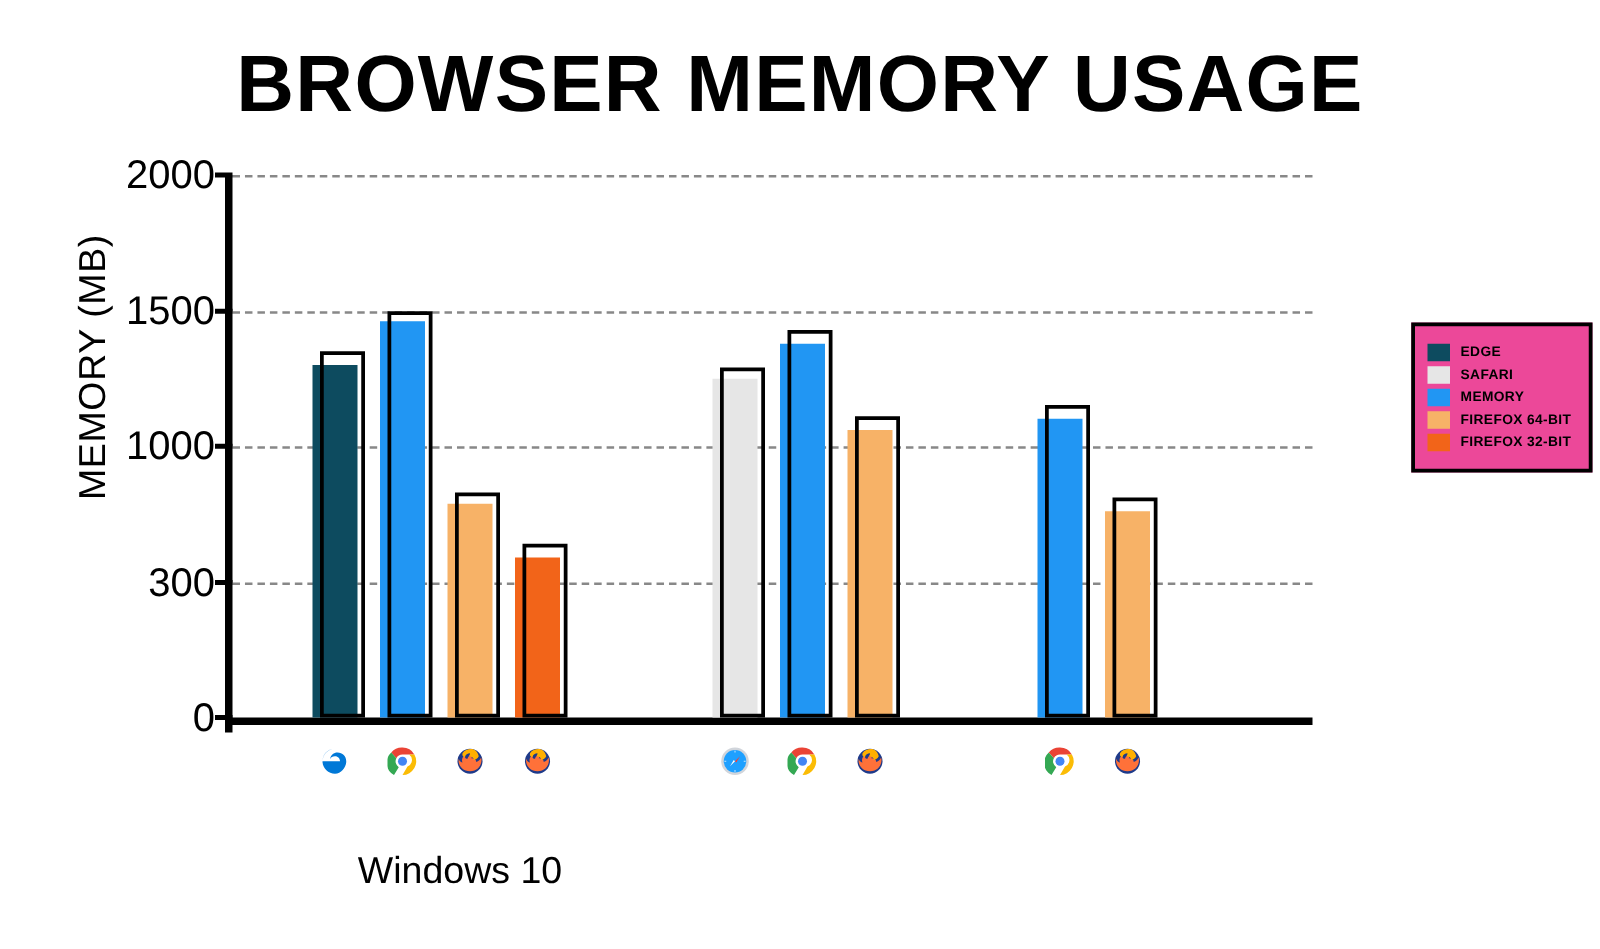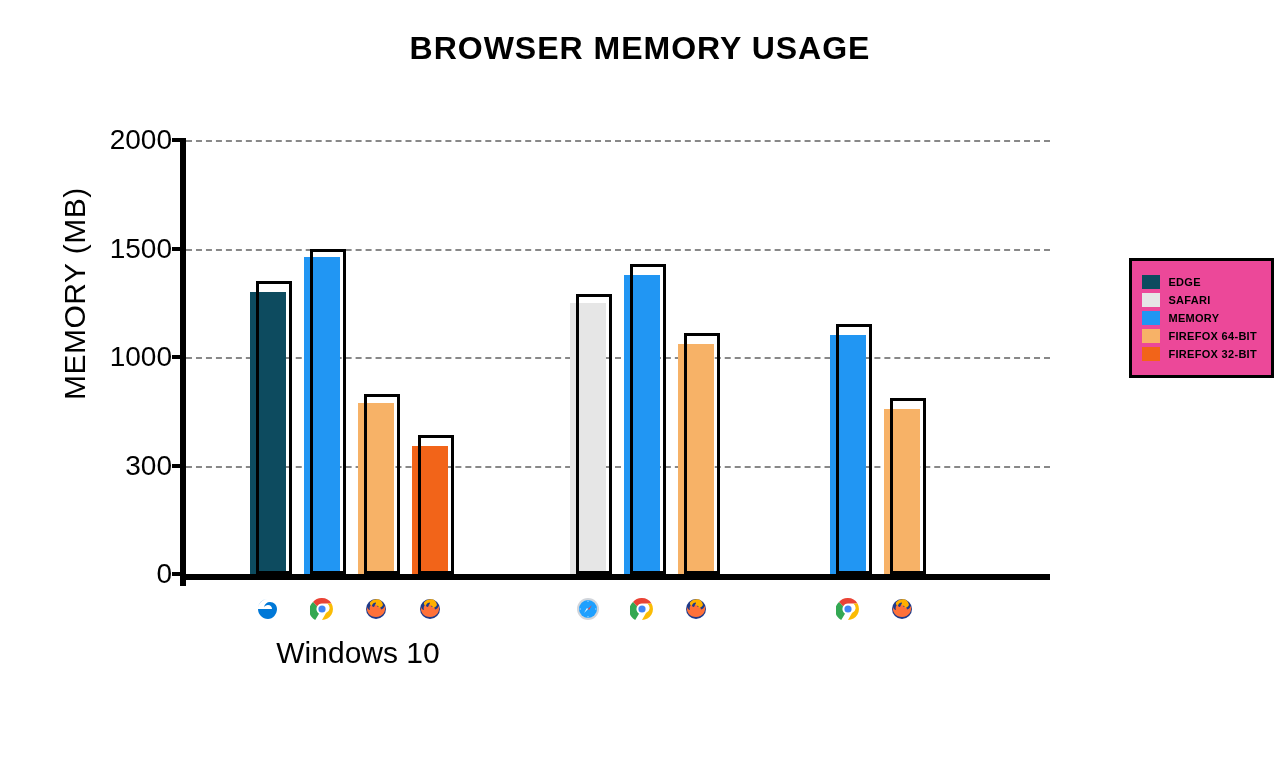--- a/index.html
+++ b/index.html
@@ -1,24 +1,24 @@
 <!DOCTYPE html>
 <html><head>
 <meta charset="utf-8">
 <style>
   html,body{margin:0;padding:0;background:#fff;font-family:"Arial Narrow","Helvetica Neue Condensed","Helvetica Neue",Arial,sans-serif;}
   .page{position:relative;width:1280px;height:759px;margin:0 auto;background:#fff;}
-  .title{position:absolute;top:30px;left:0;right:0;text-align:center;font-weight:900;font-size:32px;letter-spacing:1px;font-family:"Arial Black","Helvetica Neue",Arial,sans-serif;}
+  .title{position:absolute;top:30px;left:0;right:0;text-align:center;font-weight:900;font-size:64px;letter-spacing:1px;font-family:"Arial Black","Helvetica Neue",Arial,sans-serif;}
   .ylabel{position:absolute;left:58px;top:400px;transform:rotate(-90deg);transform-origin:left top;font-size:30px;font-family:"Arial Narrow",Arial,sans-serif;font-stretch:condensed;letter-spacing:0.5px;}
   .chart{position:absolute;left:180px;top:140px;width:950px;height:460px;}
   .plot{position:absolute;left:0;top:0;width:870px;height:440px;}
   .axis-bottom{position:absolute;left:0;bottom:0;width:870px;height:6px;background:#000;}
   .axis-left{position:absolute;left:0;top:0;width:6px;height:446px;background:#000;}
   .grid{position:absolute;left:6px;height:0;border-top:2px dashed #888;width:864px;}
-  .tick{position:absolute;right:878px;transform:translateY(-50%);font-size:28px;font-family:"Arial Narrow",Arial,sans-serif;text-align:right;width:80px;}
+  .tick{position:absolute;right:878px;transform:translateY(-50%);font-size:32px;font-family:"Arial Narrow",Arial,sans-serif;text-align:right;width:80px;}
   .tick-mark{position:absolute;left:-8px;width:14px;height:4px;background:#000;}
   .bar-wrap{position:absolute;bottom:6px;width:36px;}
   .bar-main{position:absolute;left:0;bottom:0;width:36px;}
   .bar-outline{position:absolute;width:36px;border:3px solid #000;box-sizing:border-box;background:transparent;}
   .icon{position:absolute;top:456px;width:26px;height:26px;display:flex;align-items:center;justify-content:center;}
   .cat-label{position:absolute;top:496px;font-size:30px;font-family:"Arial Narrow",Arial,sans-serif;text-align:center;}
   .legend{position:absolute;right:6px;top:258px;border:3px solid #000;padding:10px 14px 10px 10px;background:#ec4899;}
   .legend-row{display:flex;align-items:center;margin:4px 0;}
   .legend-sw{width:18px;height:14px;margin-right:8px;flex:0 0 18px;}
   .legend-txt{font-size:11px;font-weight:900;font-family:"Arial Black",Arial,sans-serif;letter-spacing:0.3px;}
@@ -87,21 +87,21 @@
           <div class="bar-main" style="height: 128.03px; background: rgb(242, 100, 25);"></div>
           <div class="bar-outline" style="left: 6px; bottom: 0px; height: 138.88px;"></div>
         </div>
         <div class="icon" style="left: 237px;">
           <svg viewBox="0 0 24 24" width="24" height="24">
             <circle cx="12" cy="12" r="10" fill="#1e3a8a"></circle>
             <path fill="#ff7139" d="M21 9c1 5-2 11-9 11C6 20 2 15 3 10c.5 2 2 3 3 3-1-2 0-5 2-6-.5 2 .5 3 2 3 .5-2 2-3 4-3 0 1-.5 2-1 2.5 2 0 4 1 4 3 2-.5 3-2 4-3.5z"></path>
             <path fill="#ffb000" d="M19 8c-1 2-3 3-4 3 0-2-2-3-4-3 .5-.5 1-1.5 1-2.5-2 0-3.5 1-4 3-1.5 0-2.5-1-2-3 2-3 6-4 9-3 2 .7 3.4 2.6 4 5.5z"></path>
           </svg>
         </div>
-        <div class="cat-label" style="left: 38px; width: 280px;">Windows 10</div>
+        <div class="cat-label" style="left: 48px; width: 280px; margin-top: 44px;">Windows 10</div>
         <div class="bar-wrap" style="left: 390px;">
           <div class="bar-main" style="height: 271.25px; background: rgb(230, 230, 230);"></div>
           <div class="bar-outline" style="left: 6px; bottom: 0px; height: 279.93px;"></div>
         </div>
         <div class="icon" style="left: 395px;">
           <svg viewBox="0 0 24 24" width="24" height="24">
             <circle cx="12" cy="12" r="11" fill="#d1d5db"></circle>
             <circle cx="12" cy="12" r="9" fill="#1ea0ff"></circle>
             <g stroke="#fff" stroke-width="0.6">
               <line x1="12" y1="3.5" x2="12" y2="5"></line>

